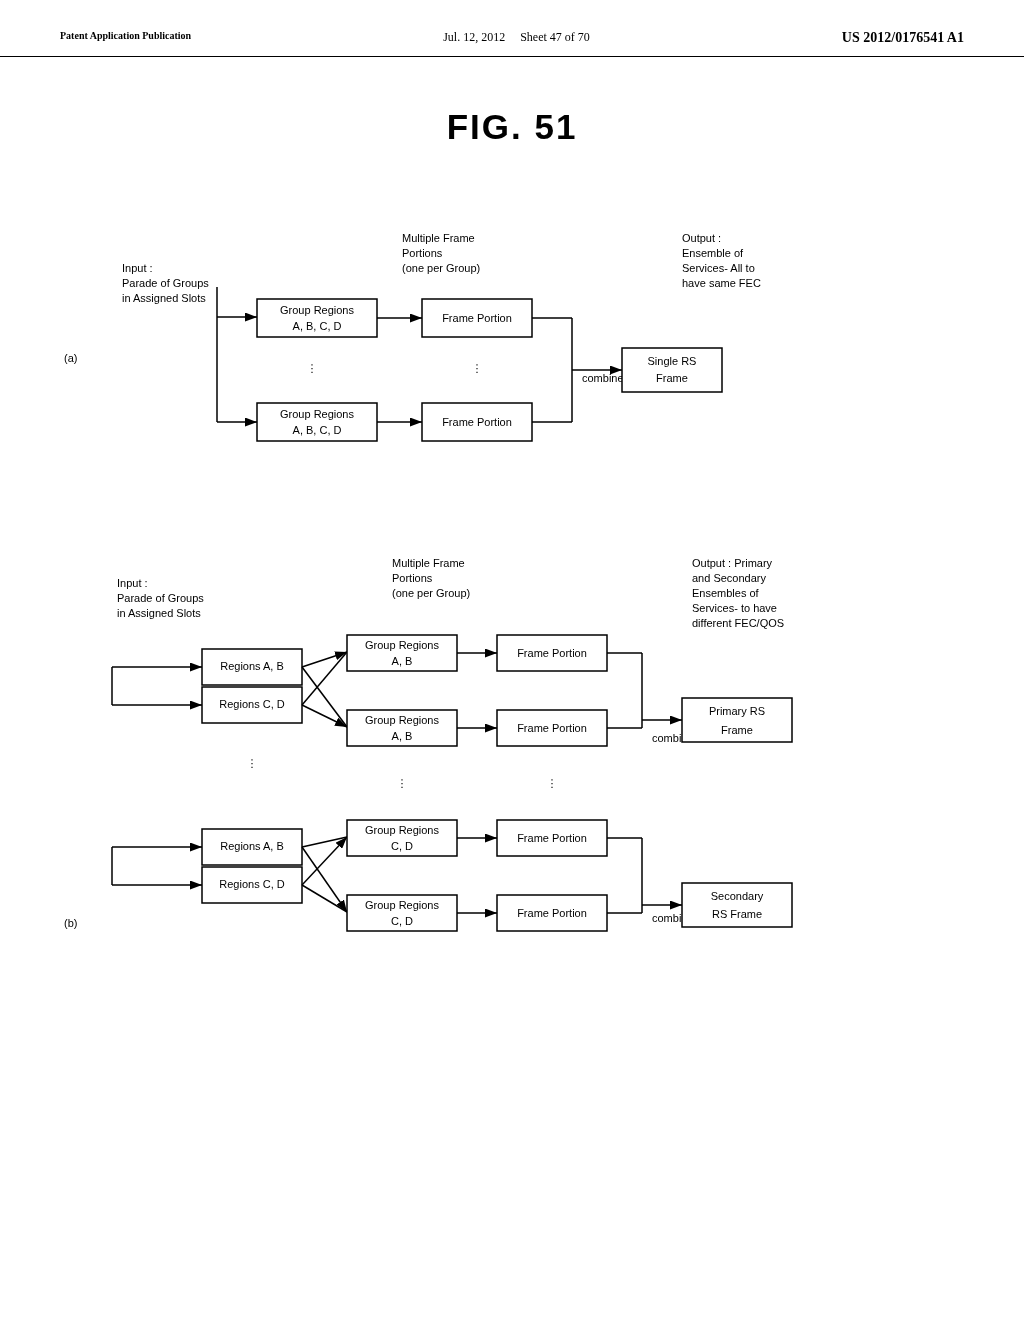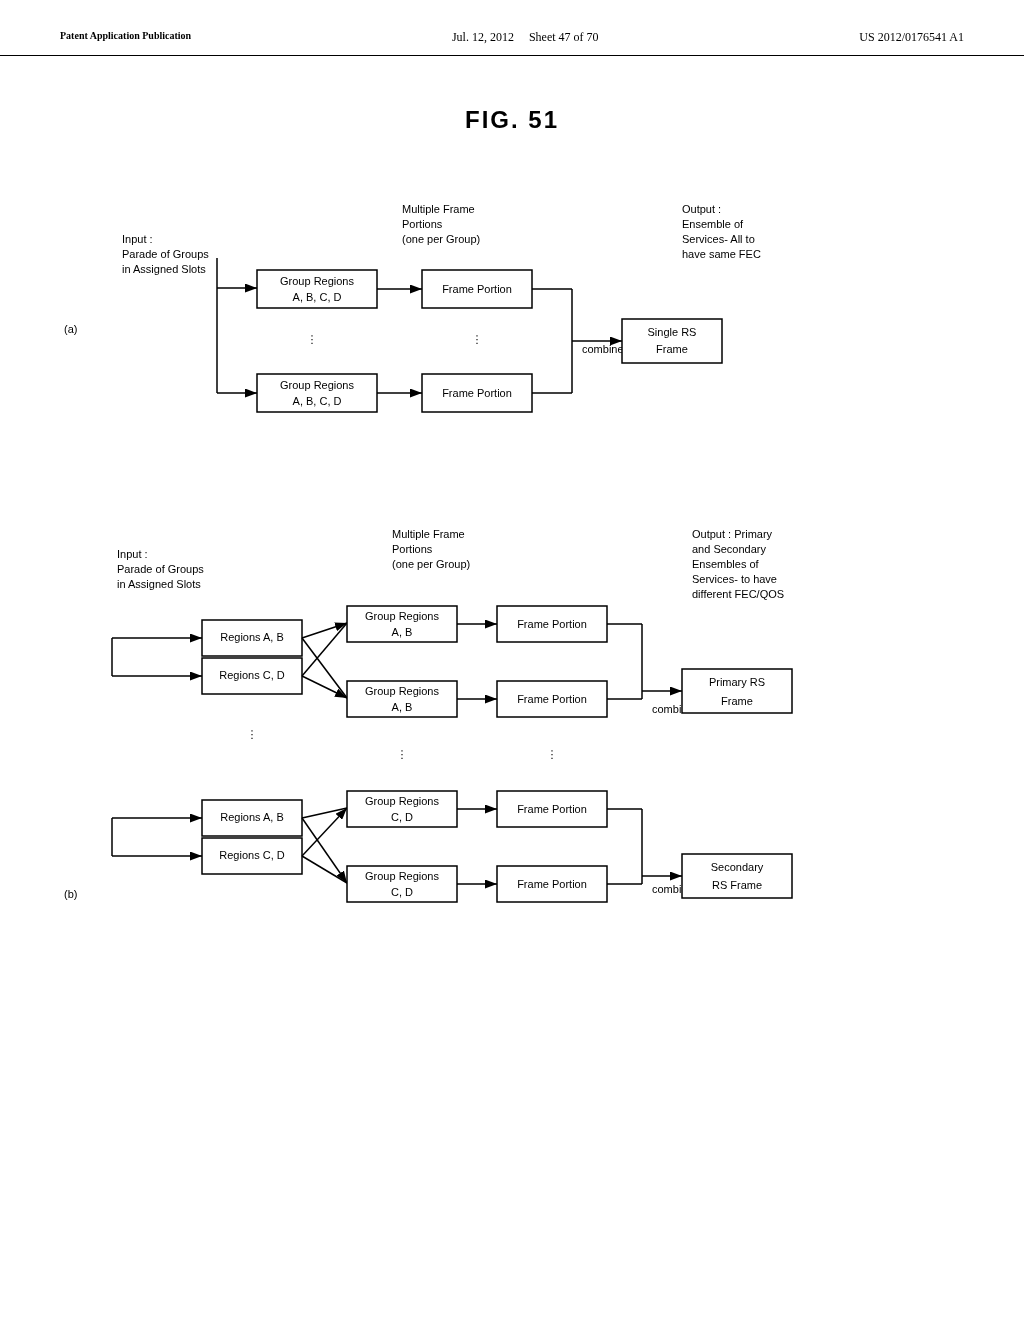--- a/index.html
+++ b/index.html
@@ -25,34 +25,34 @@
       font-weight: bold;
       font-size: 10px;
     }
 
     .header-center {
       font-size: 12px;
       text-align: left;
     }
 
     .header-right {
-      font-size: 12px;
-      font-weight: normal;
+      font-size: 14px;
+      font-weight: bold;
     }
 
     .page-content {
       padding: 20px 60px;
     }
 
     .fig-title {
       text-align: center;
-      font-size: 24px;
+      font-size: 35px;
       font-weight: bold;
       font-family: Arial, sans-serif;
-      margin: 30px 0 24px 0;
+      margin: 30px 0 40px 0;
       letter-spacing: 2px;
     }
 
     
     .diagram-section {
       position: relative;
       margin-bottom: 40px;
     }
 
     

